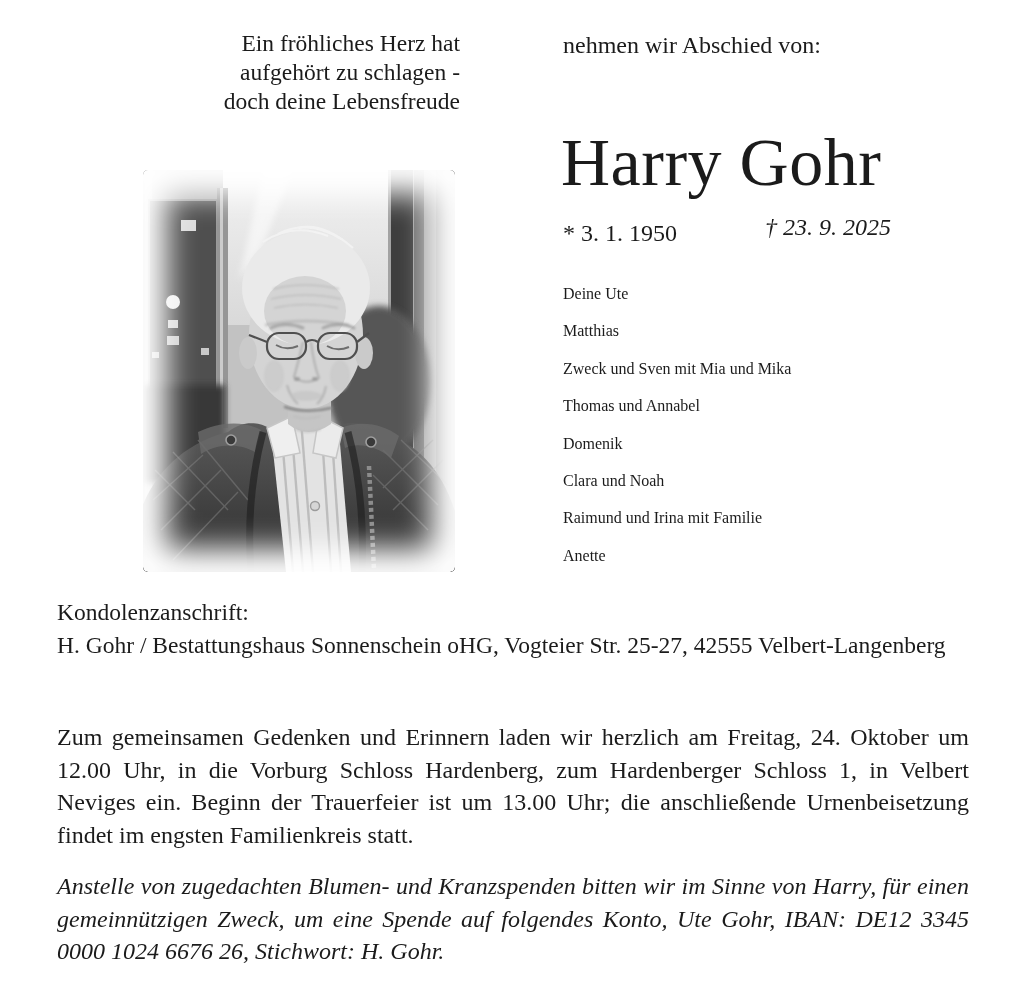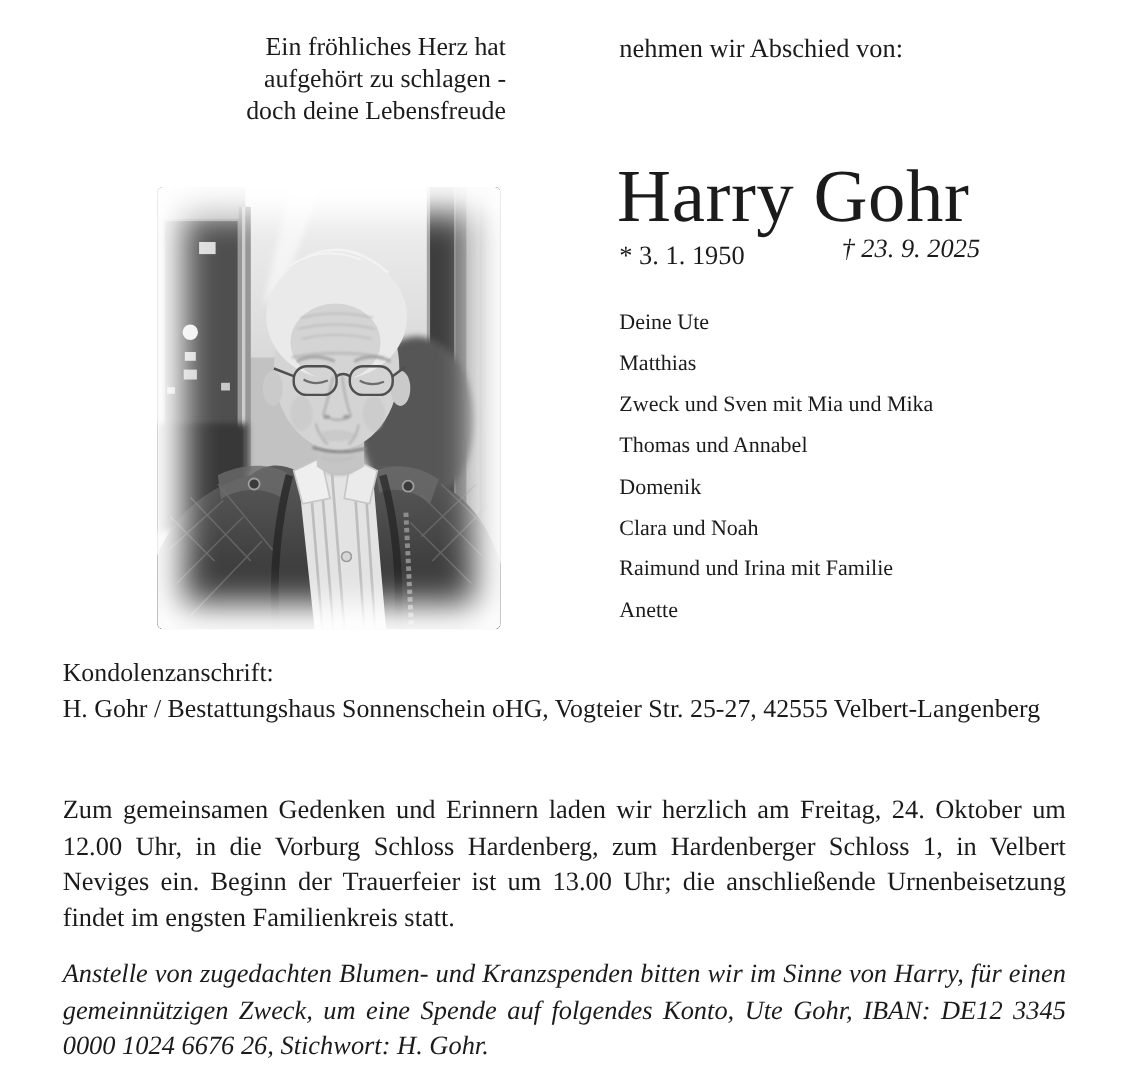--- a/index.html
+++ b/index.html
@@ -21,32 +21,32 @@
   }
 
   
   .intro {
     left: 563px; top: 30px; width: 410px;
     font-size: 24px; line-height: 31px;
   }
 
   
   .name {
-    left: 561px; top: 144px; width: 440px;
+    left: 561px; top: 128px; width: 440px;
     font-size: 68px; line-height: 68px;
     letter-spacing: 0.5px; white-space: nowrap;
   }
 
   
   .dates { left: 563px; top: 213px; width: 410px; height: 30px; font-size: 24px; line-height: 28px; }
   .dates .birth { position: absolute; left: 0; top: 6px; }
   .dates .death { position: absolute; left: 202px; top: 0; font-style: italic; }
 
   
-  .mourners { left: 563px; top: 275px; width: 430px; font-size: 20px; }
+  .mourners { left: 563px; top: 275px; width: 430px; font-size: 16px; }
   .mourners .mourner { line-height: 37.4px; white-space: nowrap; }
 
   
   .condolence { left: 57px; top: 596px; width: 930px; font-size: 23.5px; line-height: 33px; }
 
   
   .para {
     left: 57px; width: 912px;
     font-size: 24px; line-height: 32.6px;
     text-align: justify; text-align-last: left;

